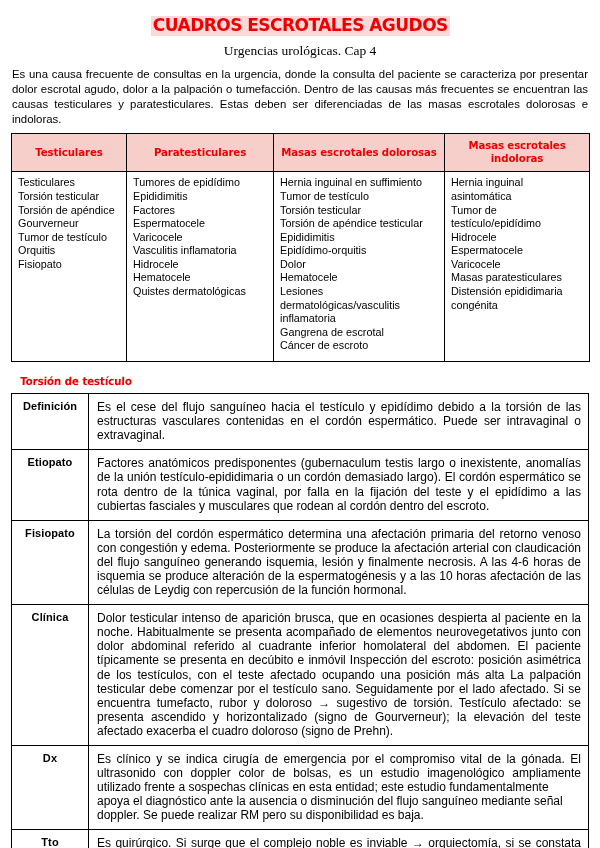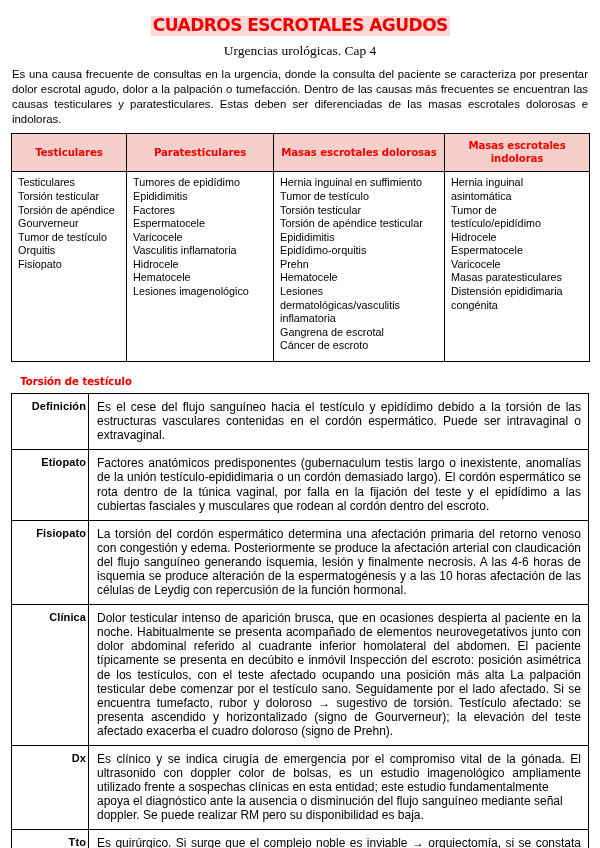--- a/index.html
+++ b/index.html
@@ -121,21 +121,21 @@
     border-collapse: collapse;
     table-layout: fixed;
     border: 1.4px solid #000;
   }
   table.detail td {
     border: 1.1px solid #000;
     vertical-align: top;
   }
   table.detail td.lbl {
     width: 77px;
-    text-align: right;
+    text-align: center;
     font-weight: bold;
     font-size: 11px;
     padding: 6px 2px 6px 2px;
     letter-spacing: 0.1px;
   }
   table.detail td.body {
     text-align: justify;
     font-size: 12px;
     line-height: 14.1px;
     padding: 6px 7px 7px 8px;
@@ -187,32 +187,32 @@
         <td>
           <ul>
             <li>Tumores de epidídimo</li>
             <li>Epididimitis</li>
             <li>Factores</li>
             <li>Espermatocele</li>
             <li>Varicocele</li>
             <li>Vasculitis inflamatoria</li>
             <li>Hidrocele</li>
             <li>Hematocele</li>
-            <li>Lesiones imagenológico</li>
+            <li>Quistes dermatológicas</li>
           </ul>
         </td>
         <td>
           <ul>
             <li>Hernia inguinal en suffimiento</li>
             <li>Tumor de testículo</li>
             <li>Torsión testicular</li>
             <li>Torsión de apéndice testicular</li>
             <li>Epididimitis</li>
             <li>Epidídimo-orquitis</li>
-            <li>Prehn</li>
+            <li>Dolor</li>
             <li>Hematocele</li>
             <li>Lesiones dermatológicas/vasculitis inflamatoria</li>
             <li>Gangrena de escrotal</li>
             <li>Cáncer de escroto</li>
           </ul>
         </td>
         <td>
           <ul>
             <li>Hernia inguinal asintomática</li>
             <li>Tumor de testículo/epidídimo</li>

